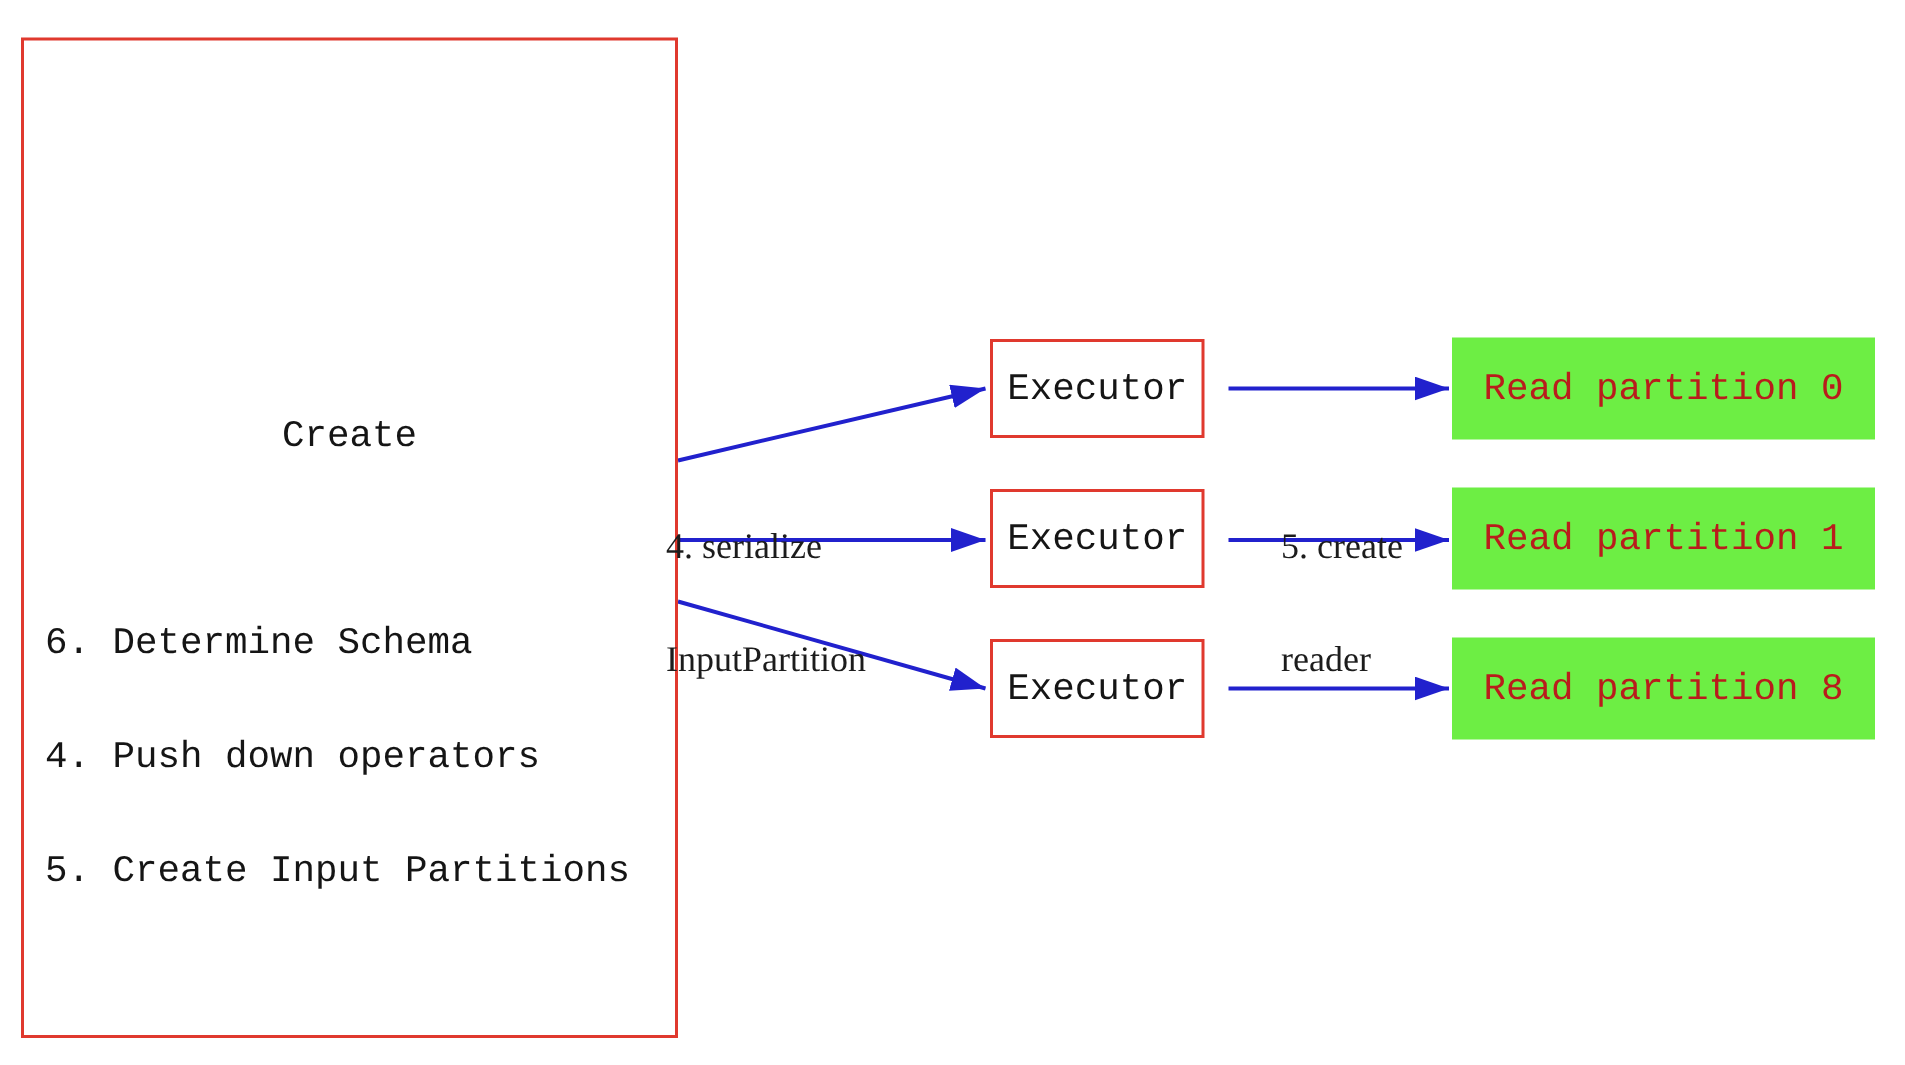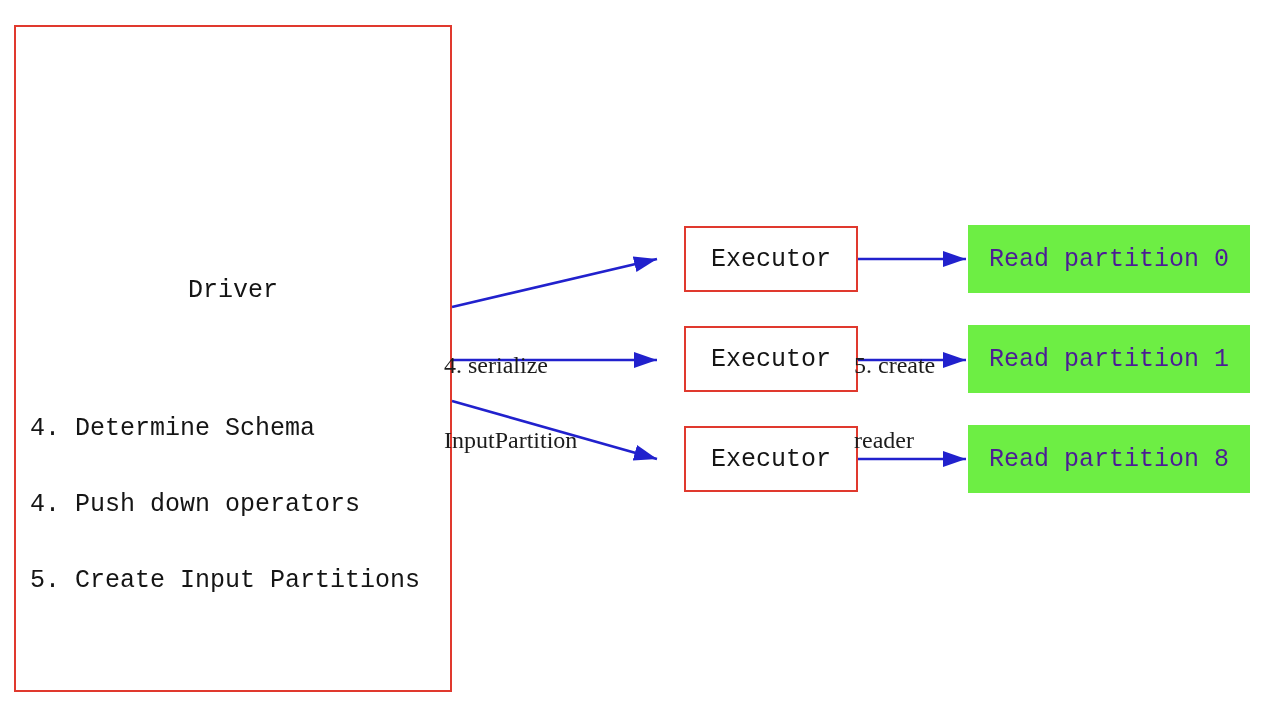--- a/index.html
+++ b/index.html
@@ -50,40 +50,39 @@
     position: absolute;
     left: 30px; top: 365px;
     font-size: 25px;
     line-height: 25.4px;
     white-space: pre;
   }
 
   .executor-box {
     position: absolute;
     left: 660px;
-    width: 174px; height: 66px;
+    width: 143px; height: 66px;
     border: 2px solid var(--box-red);
     background: var(--background);
     display: flex; align-items: center; justify-content: center;
     font-size: 25px;
     white-space: pre;
-    margin-left: 24px;
   }
   .executor-0 { top: 226px; }
   .executor-1 { top: 326px; }
   .executor-2 { top: 426px; }
 
   .partition-box {
     position: absolute;
     left: 968px;
     width: 282px; height: 68px;
     background: var(--partition-green);
     display: flex; align-items: center; justify-content: center;
     font-size: 25px;
-    color: #4c1d95;
+    color: #b91c1c;
     white-space: pre;
   }
   .partition-0 { top: 225px; }
   .partition-1 { top: 325px; align-items: center; }
   .partition-2 { top: 425px; }
 
   .edge-label {
     position: absolute;
     font-family: "Liberation Serif", "DejaVu Serif", serif;
     font-size: 24px;
@@ -108,23 +107,23 @@
     </defs>
     <line class="edge" x1="452" y1="307" x2="657" y2="259" marker-end="url(#head)"></line>
     <line class="edge" x1="452" y1="360" x2="657" y2="360" marker-end="url(#head)"></line>
     <line class="edge" x1="452" y1="401" x2="657" y2="459" marker-end="url(#head)"></line>
     <line class="edge" x1="819" y1="259" x2="966" y2="259" marker-end="url(#head)"></line>
     <line class="edge" x1="819" y1="360" x2="966" y2="360" marker-end="url(#head)"></line>
     <line class="edge" x1="819" y1="459" x2="966" y2="459" marker-end="url(#head)"></line>
   </svg>
 
   <div class="driver-box"></div>
-  <div class="driver-title">Driver</div>
+  <div class="driver-title">Create</div>
   <div class="driver-steps">
-    <div>4. Determine Schema</div>
+    <div>6. Determine Schema</div>
     <div>4. Push down operators</div>
     <div>5. Create Input Partitions</div>
   </div>
 
   <div class="executor-box executor-0">
     <span>Executor</span>
   </div>
   <div class="executor-box executor-1">
     <span>Executor</span>
   </div>

